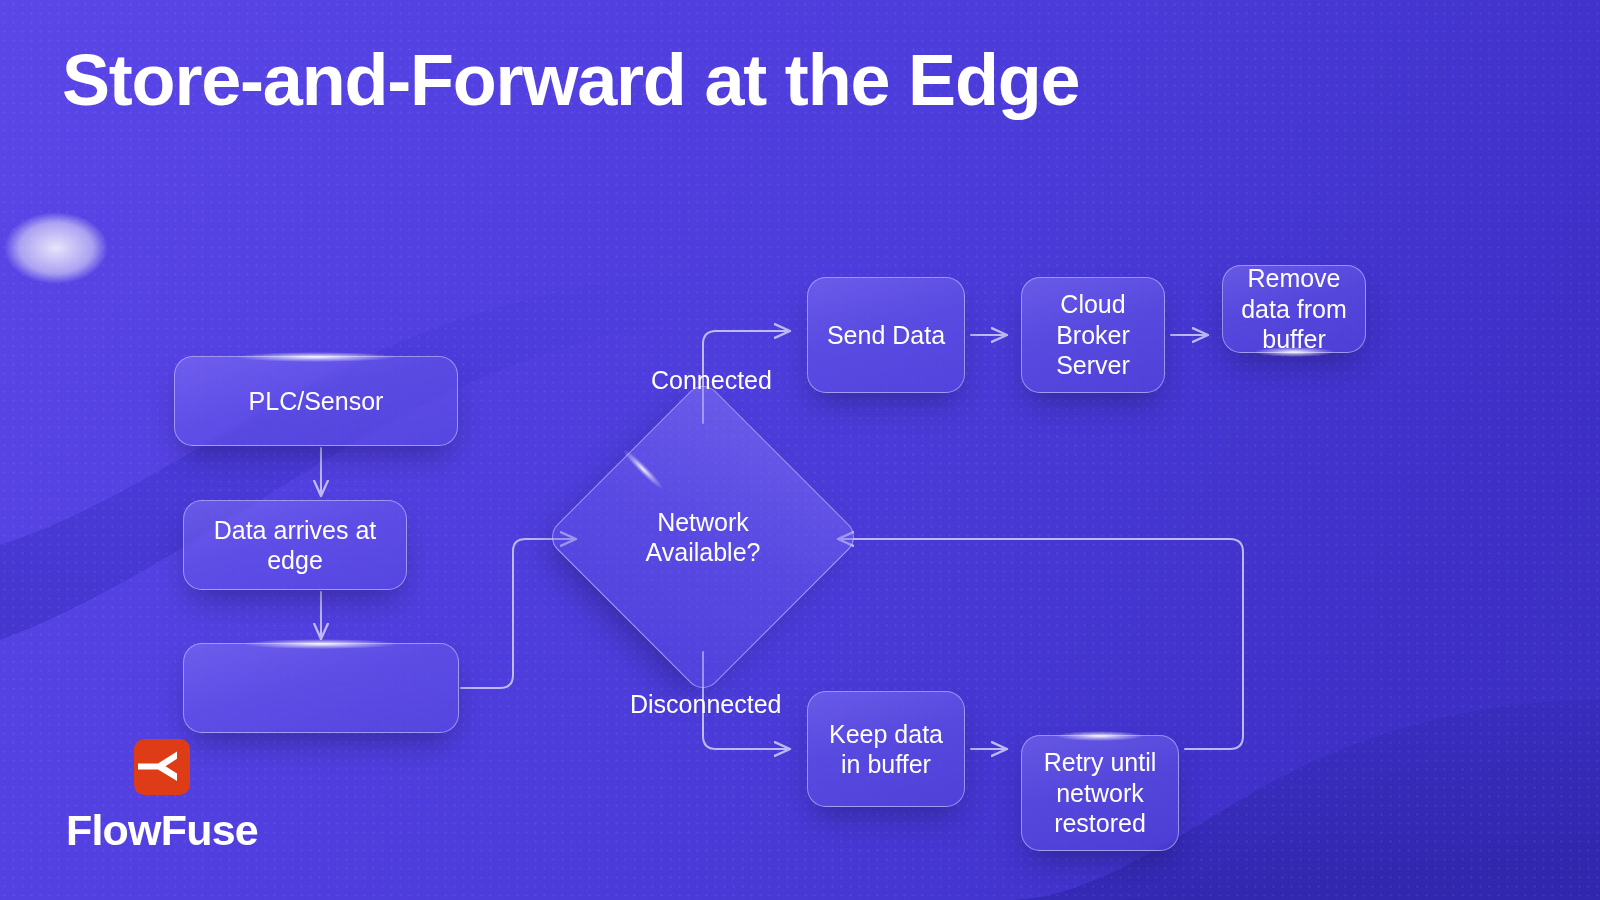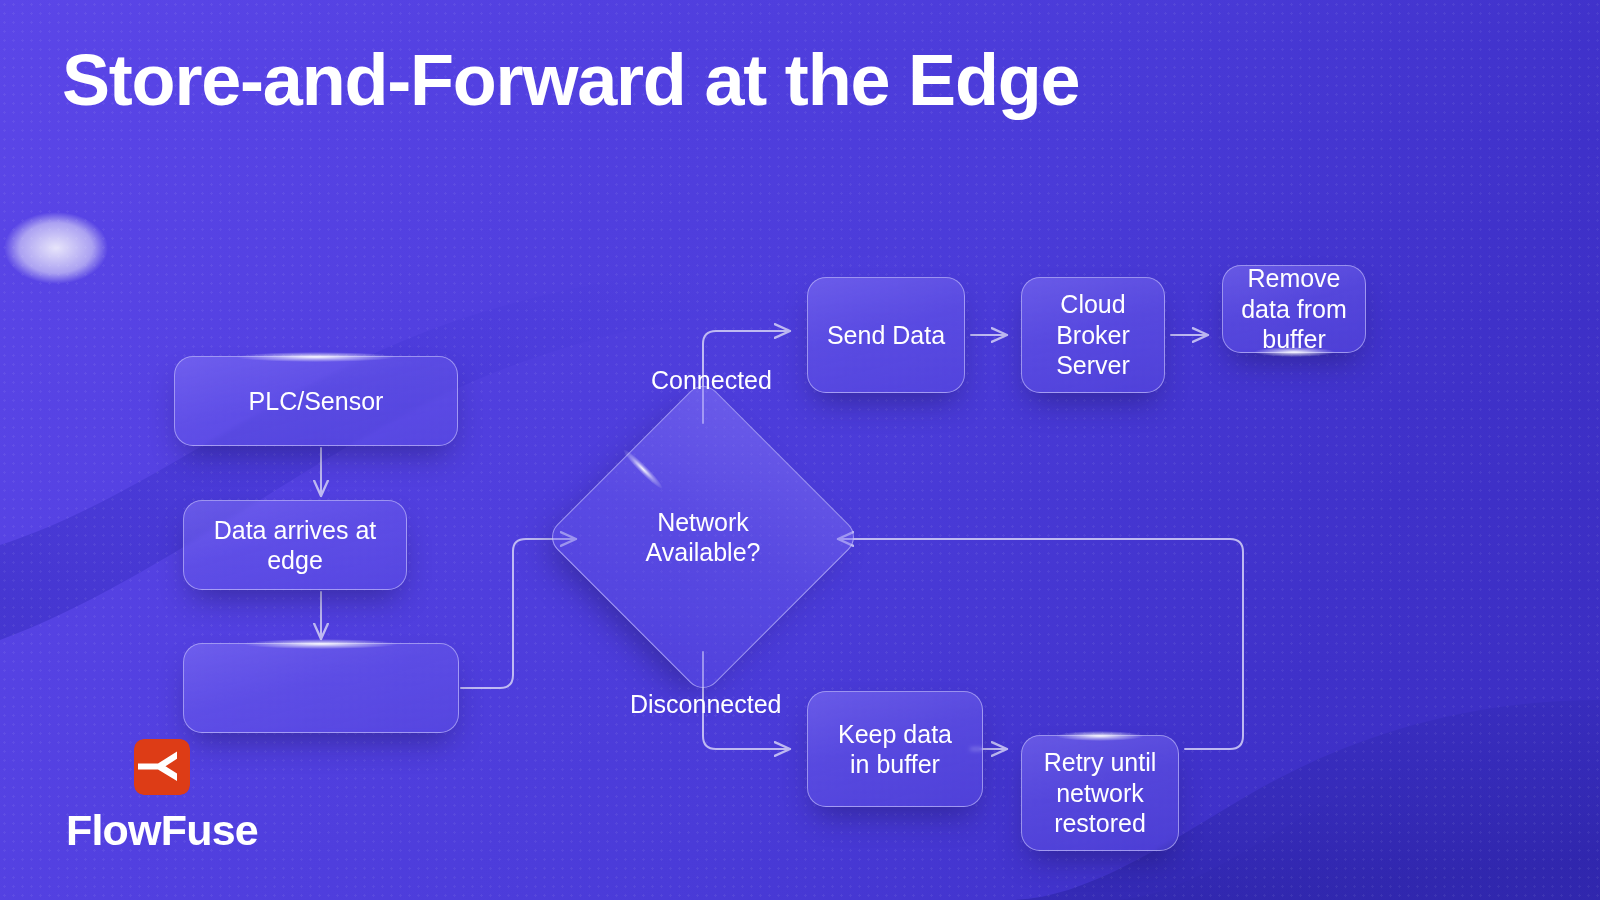--- a/index.html
+++ b/index.html
@@ -234,21 +234,21 @@
 
   <div class="node" style="left:1021px; top:277px; width:144px; height:116px;">
     <span class="label">Cloud<br>Broker<br>Server</span>
   </div>
 
   <div class="node" style="left:1222px; top:265px; width:144px; height:88px;">
     <span class="glow-bottom"></span>
     <span class="label">Remove<br>data from<br>buffer</span>
   </div>
 
-  <div class="node" style="left:807px; top:691px; width:176px; height:116px;text-align:center;">
+  <div class="node" style="left:807px; top:691px; width:158px; height:116px;text-align:center;">
     <span class="label">Keep data<br>in buffer</span>
   </div>
 
   <div class="node" style="left:1021px; top:691px; width:158px; height:116px;margin-top:44px;">
     <span class="glow-top"></span>
     <span class="label">Retry until<br>network<br>restored</span>
   </div>
 
   <div class="logo">
     <svg class="logo-mark" viewBox="0 0 56 56">

